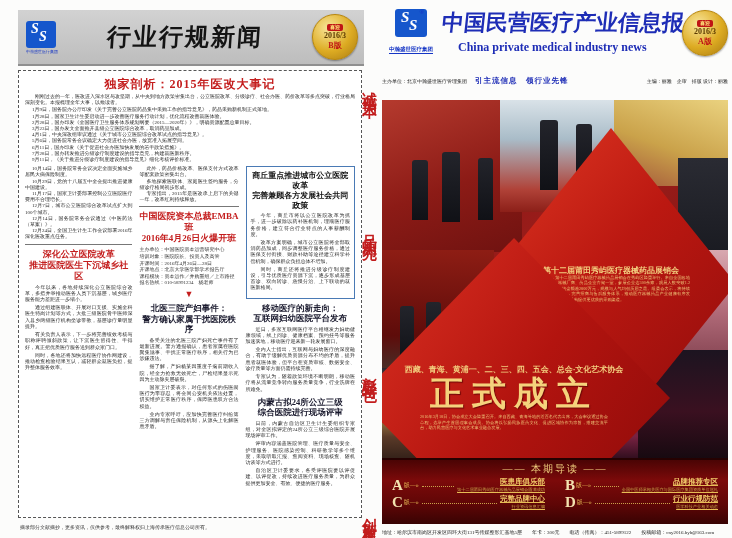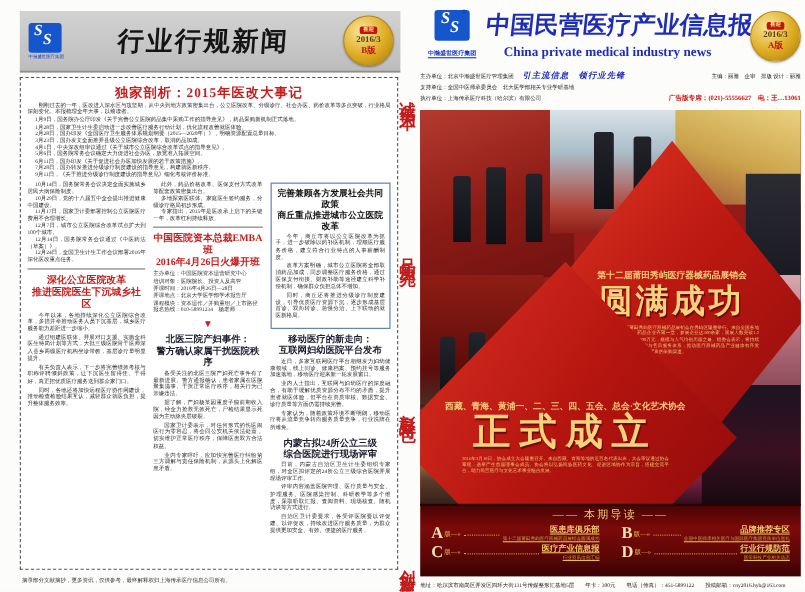--- a/index.html
+++ b/index.html
@@ -55,21 +55,21 @@
   .rp-logo-sq .s1{position:absolute;left:6px;top:0px;font-size:15px;}
   .rp-logo-sq .s2{position:absolute;left:14px;top:8px;font-size:15px;}
   .reg{position:absolute;right:3px;top:0;font-size:6px;color:#1535c5;}
   .rp-logo-caption{display:inline-block;font-size:5.5px;font-weight:bold;color:#1535c5;border-bottom:1px solid #1535c5;margin-top:3px;white-space:nowrap;}
   .rp-title{position:absolute;left:60px;top:2px;width:252px;font-size:22px;font-weight:bold;color:#1e2db6;transform:skewX(-6deg);white-space:nowrap;}
   .rp-en{position:absolute;left:76px;top:34px;font-size:12px;font-weight:bold;color:#1e2db6;white-space:nowrap;}
   .rp-medal{position:absolute;right:0;top:4px;}
   .rp-sub{position:absolute;top:56px;left:0;width:346px;height:38px;}
   .sub-row{display:flex;align-items:baseline;margin-top:2px;}
   .sub-tiny{font-size:5px;color:#222;white-space:nowrap;}
-  .sub-blue{font-size:7.5px;font-weight:bold;color:#1e2db6;letter-spacing:1px;margin:0 8px;white-space:nowrap;font-style:italic;}
+  .sub-blue{font-size:7.5px;font-weight:bold;color:#1e2db6;letter-spacing:1px;margin:12px 8px;white-space:nowrap;}
   .sub-red{font-size:6px;font-weight:bold;color:#d01010;margin-left:auto;white-space:nowrap;}
   .grow{flex:1;}
 
   .collage{position:absolute;top:94px;left:0;width:346px;height:360px;overflow:hidden;background:linear-gradient(135deg,#7e1414,#9c1d1a 45%,#6b0e0d);}
   .ph{position:absolute;}
   .ph1{left:0;top:0;width:140px;height:152px;background:linear-gradient(160deg,#b53a2e,#8c1b16 55%,#6f1210);}
   .ph2{left:118px;top:0;width:122px;height:112px;background:linear-gradient(180deg,#d9e2e8,#a9bcc8 35%,#b04238 80%,#8c1f18);}
   .ph3{left:232px;top:0;width:114px;height:86px;background:linear-gradient(20deg,#a2543a,#caa24a 45%,#ead27f);}
   .ph4{left:296px;top:58px;width:50px;height:124px;background:linear-gradient(180deg,#2a2b33,#15161c);}
   .ph5{left:0;top:150px;width:112px;height:122px;background:linear-gradient(180deg,#8e1d14,#5e0c0a 70%,#47302a);}
@@ -192,22 +192,22 @@
             <div class="p">备受关注的北医三院产妇死亡事件有了最新进展。警方通报确认，患者家属在医院聚集滋事、干扰正常医疗秩序，相关行为已涉嫌违法。</div>
             <div class="p">据了解，产妇杨某因重度子痫前期收入院，经全力抢救无效死亡，尸检结果显示死因为主动脉夹层破裂。</div>
             <div class="p">国家卫计委表示，对任何形式的伤医闹医行为零容忍，将会同公安机关依法处置，切实维护正常医疗秩序，保障医患双方合法权益。</div>
             <div class="p">业内专家呼吁，应加快完善医疗纠纷第三方调解与责任保险机制，从源头上化解医患矛盾。</div>
           </div>
         </div>
 
         <div class="col3">
           <div class="bluebox">
             <div class="bb-title">
+              <div>商丘重点推进城市公立医院改革</div>
               <div>完善兼顾各方发展社会共同政策</div>
-              <div>商丘重点推进城市公立医院改革</div>
             </div>
             <div class="body">
               <div class="p">今年，商丘市将以公立医院改革为抓手，进一步破除以药补医机制，理顺医疗服务价格，建立符合行业特点的人事薪酬制度。</div>
               <div class="p">改革方案明确，城市公立医院将全部取消药品加成，同步调整医疗服务价格，通过医保支付衔接、财政补助等途径建立科学补偿机制，确保群众负担总体不增加。</div>
               <div class="p">同时，商丘还将推进分级诊疗制度建设，引导优质医疗资源下沉，逐步形成基层首诊、双向转诊、急慢分治、上下联动的就医新格局。</div>
             </div>
           </div>
           <div class="t-dark">
             <div>移动医疗的新走向：</div>
             <div>互联网妇幼医院平台发布</div>
@@ -289,21 +289,20 @@
         <div class="fig" style="left:44px;top:52px;width:15px;height:60px;"></div>
         <div class="fig" style="left:72px;top:56px;width:14px;height:56px;"></div>
       </div>
       <div class="ph ph6"></div>
       <div class="ph ph7"></div>
       <div class="ph ph8"></div>
       <div class="ph ph9"></div>
 
       <div class="d1">
         <div class="d1-k">第十二届莆田秀屿医疗器械药品展销会</div>
-        <div class="d-big">圆满成功</div>
         <div class="d1-body">2016年3月，第十二届莆田秀屿医疗器械药品展销会在秀屿区隆重举行。来自全国各地的医疗机构、器械厂商、药品企业齐聚一堂，参展企业达300余家，观展人数突破1.2万人次，现场签约金额逾2800万元，规模与人气均创历届之最。组委会表示，将持续搭建产销对接平台，完善招商与售后服务体系，推动医疗器械药品产业健康有序发展，为广大民营医疗机构提供更优质的采购渠道。</div>
       </div>
       <div class="d2">
         <div class="d2-k">西藏、青海、黄浦一、二、三、四、五会、总会·文化艺术协会</div>
         <div class="d-big">正式成立</div>
         <div class="d2-body">2016年3月18日，协会成立大会隆重召开。来自西藏、青海等地的近百名代表出席，大会审议通过协会章程，选举产生首届理事会成员。协会将以弘扬民族医药文化、促进区域协作为宗旨，搭建交流平台，助力民营医疗与文化艺术事业融合发展。</div>
       </div>
     </div>
 
     <div class="digest">
@@ -325,21 +324,21 @@
           <div class="d-txt">
             <div class="d-main">品牌推荐专区</div>
             <div class="d-sub">全国中医师承相关医疗与国际医疗集团资质单位巡礼</div>
           </div>
         </div>
         <div class="ditem">
           <span class="d-letter">C</span>
           <span class="d-ban">版—»</span>
           <div class="d-lead"></div>
           <div class="d-txt">
-            <div class="d-main">医疗产业信息报</div>
+            <div class="d-main">完整品牌中心</div>
             <div class="d-sub">行业资讯信息汇编</div>
           </div>
         </div>
         <div class="ditem">
           <span class="d-letter">D</span>
           <span class="d-ban">版—»</span>
           <div class="d-lead"></div>
           <div class="d-txt">
             <div class="d-main">行业行规防范</div>
             <div class="d-sub">医学科技产业相关动态</div>

